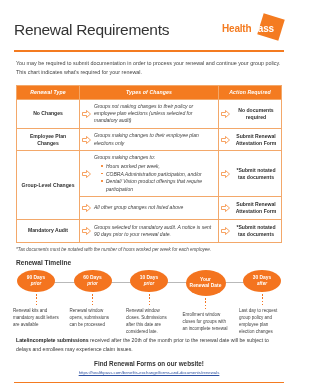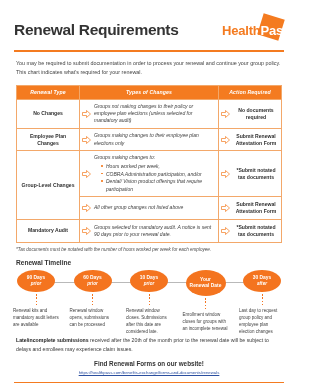--- a/index.html
+++ b/index.html
@@ -6,26 +6,26 @@
   body{
     width:298px;height:386px;background:#ffffff;
     font-family:"Liberation Sans", sans-serif;
     color:#3a3a3a;overflow:hidden;
   }
   .page{position:relative;width:298px;height:386px;background:#fff;box-sizing:border-box;}
 
   
   .header{padding:14px 14px 0 14px;display:flex;align-items:flex-start;justify-content:space-between;}
   .title{
-    font-size:15.5px;font-weight:bold;letter-spacing:-.3px;color:#333;
+    font-size:15.5px;font-weight:normal;letter-spacing:-.3px;color:#333;
     margin:8px 0 0 0;line-height:1;
   }
   .logo{position:relative;width:62px;height:30px;margin-top:2px;}
   .logo-word{
-    position:absolute;left:0;top:7px;font-size:13px;font-weight:bold;
+    position:absolute;left:0;top:7px;font-size:10px;font-weight:bold;
     color:#f47b20;letter-spacing:-.2px;z-index:2;white-space:nowrap;
   }
   .logo-word .b{color:#fff;}
   .logo-sq{
     position:absolute;right:2px;top:0px;width:22px;height:22px;background:#f47b20;
     transform:rotate(17deg);z-index:1;
   }
   .hrule{height:2px;background:#f47b20;margin:4px 14px 0 14px;}
 
   .intro{

